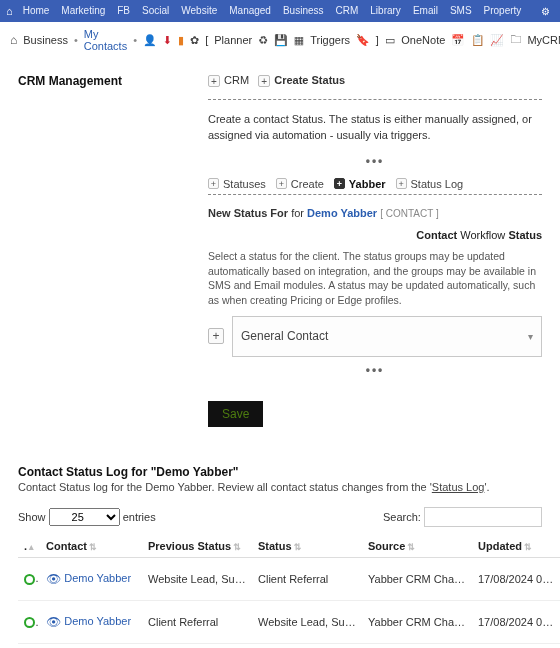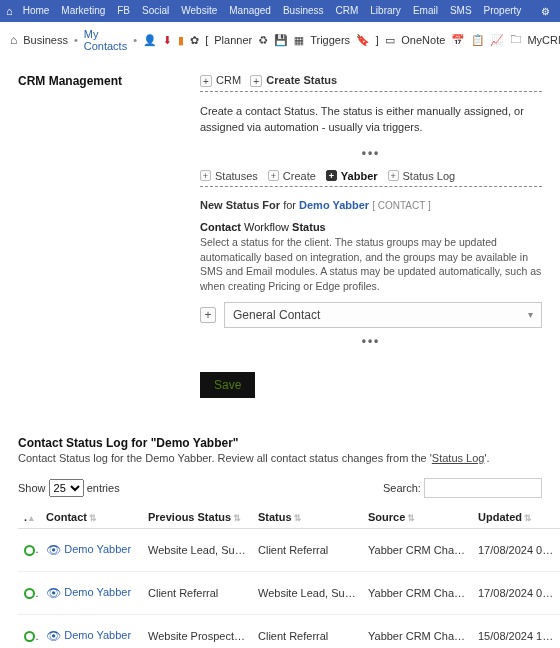--- a/index.html
+++ b/index.html
@@ -17,27 +17,27 @@
   .toolrow .sep { color: #888; }
   .toolrow .link { color: #2a5db0; cursor: pointer; }
   .toolrow .icon { font-size: 11px; cursor: pointer; }
   .toolrow .bracket { color: #333; }
   .i-red { color: #c23; }
   .i-orange { color: #e67e22; }
   .i-dark { color: #444; }
   
   
   .main { padding: 14px 18px 28px 18px; }
-  .two-col { display: flex; gap: 14px; }
+  .two-col { display: flex; gap: 22px; }
   .leftcol { width: 168px; flex: 0 0 168px; }
   .rightcol { flex: 1; min-width: 0; }
   
   .section-title { font-size: 12px; font-weight: bold; color: #111; }
   
-  .crumb-line { font-size: 11px; color: #333; margin-bottom: 4px; }
+  .crumb-line { font-size: 11px; color: #333; margin-bottom: 12px; }
   .crumb-line .plus { display:inline-block; width:12px; height:12px; line-height:12px; text-align:center; font-size:10px; color:#555; border:1px solid #bbb; border-radius:2px; margin-right:4px; vertical-align:middle; background:#fafafa;}
   .crumb-line b { font-weight: bold; }
   
   .dashed { border: none; border-top: 1px dashed #888; margin: 4px 0 12px 0; }
   
   .desc { font-size: 11px; color: #333; line-height: 1.45; margin-bottom: 10px; }
   
   .dots { text-align: center; color: #666; letter-spacing: 2px; font-weight: bold; margin: 6px 0 10px 0; font-size: 12px; }
   
   .tab-row { font-size: 11px; color: #444; display: flex; align-items: center; gap: 10px; margin-bottom: 4px; }
@@ -48,39 +48,39 @@
   
   .status-line { font-size: 11px; margin: 10px 0 8px 0; color:#222; }
   .status-line b { font-weight: bold; }
   .status-line .mono { color:#555; }
   
   .newfor { font-size: 11px; margin-bottom: 10px; }
   .newfor b { font-weight: bold; margin-top: 44px; }
   .newfor .demo { color: #2a5db0; font-weight: bold; }
   .newfor .tag { color: #888; font-size: 10px; }
   
-  .field-label { font-size: 11px; color:#222; margin-bottom:2px; }
+  .field-label { font-size: 11px; color:#222; margin-bottom:8px;text-align:right; }
   .field-label b { font-weight:bold; }
   .field-help { font-size: 10.5px; color:#555; line-height:1.4; margin-bottom:8px; }
   
   .select-row { display:flex; align-items:center; gap:8px; margin-bottom:6px; }
   .select-row .plusbox { width:16px; height:16px; border:1px solid #bbb; border-radius:2px; display:flex; align-items:center; justify-content:center; font-size:12px; color:#555; cursor:pointer; background:#fafafa; }
-  .select { flex:1; display:flex; align-items:center; justify-content:space-between; border:1px solid #c8c8c8; height:26px; padding:0 8px; background:#fdfdfd; cursor:pointer; font-size:12px; color:#444; }
+  .select { flex:1; display:flex; align-items:center; justify-content:space-between; border:1px solid #c8c8c8; height:41px; padding:0 8px; background:#fdfdfd; cursor:pointer; font-size:12px; color:#444; }
   .select .caret { color:#888; font-size:10px; }
   
   .save-btn { background:#111; color:#4d7c0f; border:none; padding:6px 14px; font-size:12px; cursor:pointer; margin-top:14px; }
   
   
   .log-section { margin-top: 38px; }
   .log-title { font-size: 12px; font-weight: bold; color:#111; margin-bottom:2px; }
   .log-sub { font-size: 11px; color:#444; margin-bottom:14px; }
   .log-sub .u { text-decoration: underline; cursor:pointer; }
   
   .dt-top { display:flex; align-items:center; justify-content:space-between; margin-bottom:8px; font-size:11px; color:#333; }
-  .dt-top select { font-size:11px; padding:1px 0; }
+  .dt-top select { font-size:11px; padding:1px 18px; }
   .dt-top input[type="text"] { border:1px solid #ccc; height:20px; width:118px; padding:0 4px; font-size:11px; }
   
   table.dt { width:100%; border-collapse:collapse; font-size:11px; table-layout: fixed; }
   table.dt th { text-align:left; font-weight:bold; color:#222; padding:5px 6px; border-bottom:1px solid #ddd; background:#fff; white-space:nowrap; overflow:hidden; }
   table.dt th .sort { color:#bbb; font-size:9px; margin-left:2px; }
   table.dt td { padding:14px 6px; border-bottom:1px solid #eee; color:#333; vertical-align:middle; white-space:nowrap; overflow:hidden; text-overflow:ellipsis; }
   .circ { display:inline-block; width:11px; height:11px; border:2px solid #2aa52a; border-radius:50%; vertical-align:middle; cursor:pointer; }
   .eye { color:#2a5db0; font-size:12px; cursor:pointer; margin-right:3px; vertical-align:middle; }
   .contact-link { color:#2a5db0; cursor:pointer; }
 </style>

